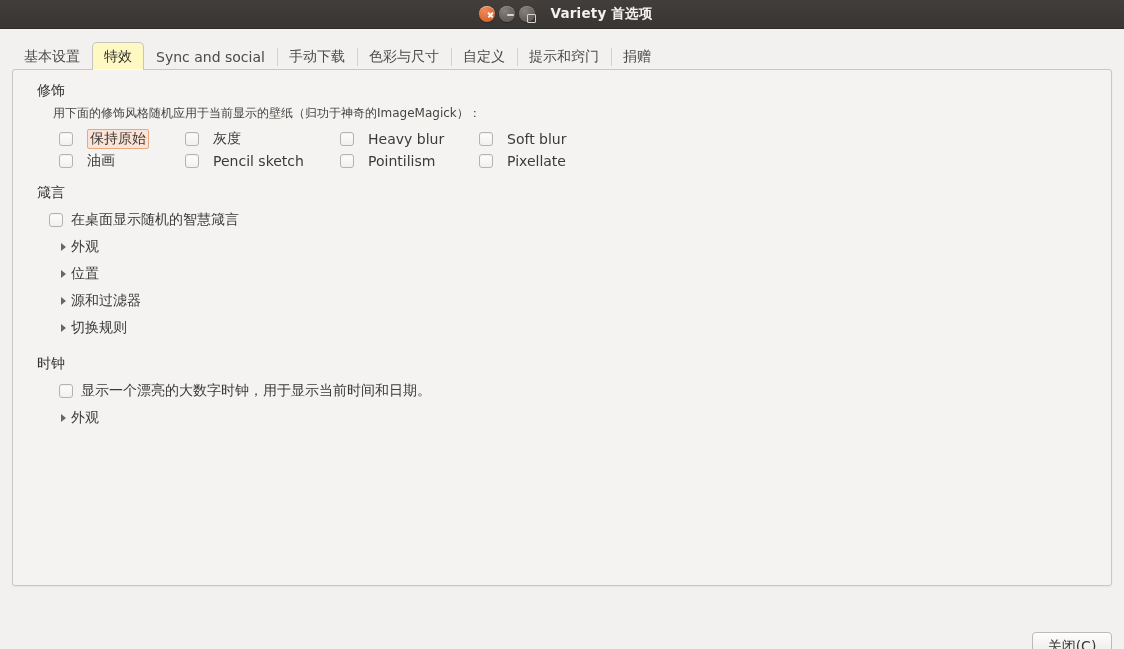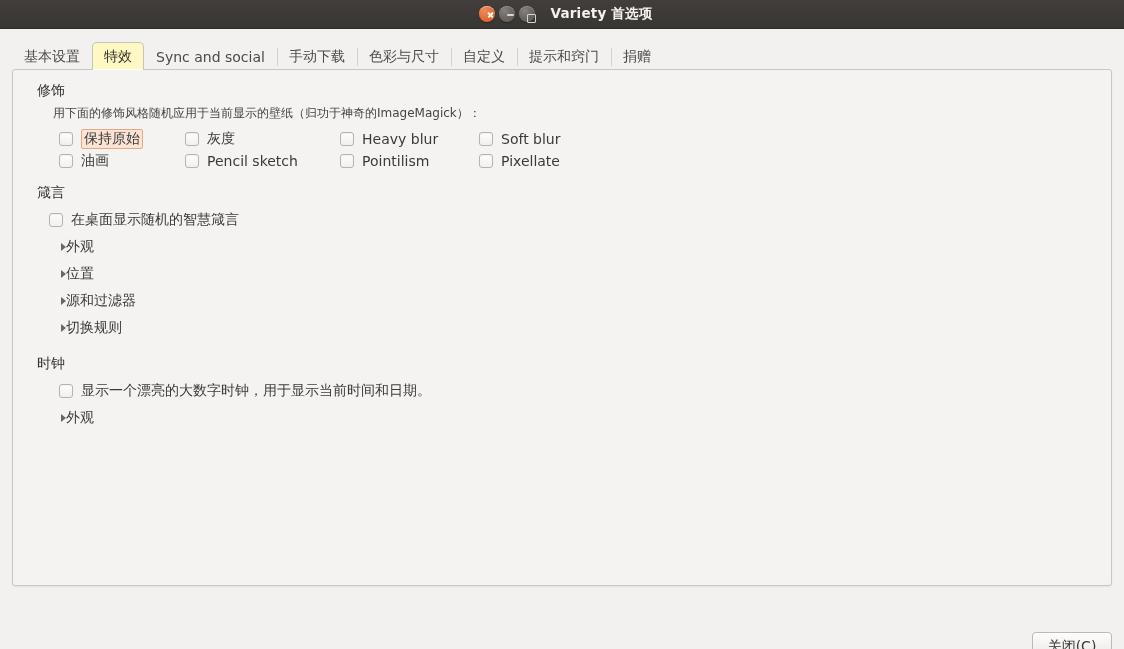--- a/index.html
+++ b/index.html
@@ -149,32 +149,32 @@
     border: 1px solid #b6b2ae;
     border-radius: 3px;
     background: linear-gradient(to bottom, #fdfdfc 0%, #f2f0ee 100%);
     box-shadow: inset 0 1px 1px rgba(0,0,0,.05);
   }
   .cblabel {
     font-size: 14px;
     color: #3c3a37;
     white-space: nowrap;
   }
-  .cbitem { display: flex; align-items: center; gap: 8px; }
+  .cbitem { display: flex; align-items: center; gap: 14px; }
   .cblabel.focused {
     background: #fbe3d6;
     border: 1px solid #e8a882;
     border-radius: 2px;
     padding: 0 2px;
     margin: -1px 0;
   }
 
   
   .expander {
-    display: flex; align-items: center; 
+    display: flex; align-items: center; gap: 5px;
     margin-left: 30px;
     height: 27px;
     font-size: 14px;
     color: #3c3a37;
   }
   .tri {
     width: 0; height: 0;
     border-left: 5px solid #6a6763;
     border-top: 4px solid transparent;
     border-bottom: 4px solid transparent;

